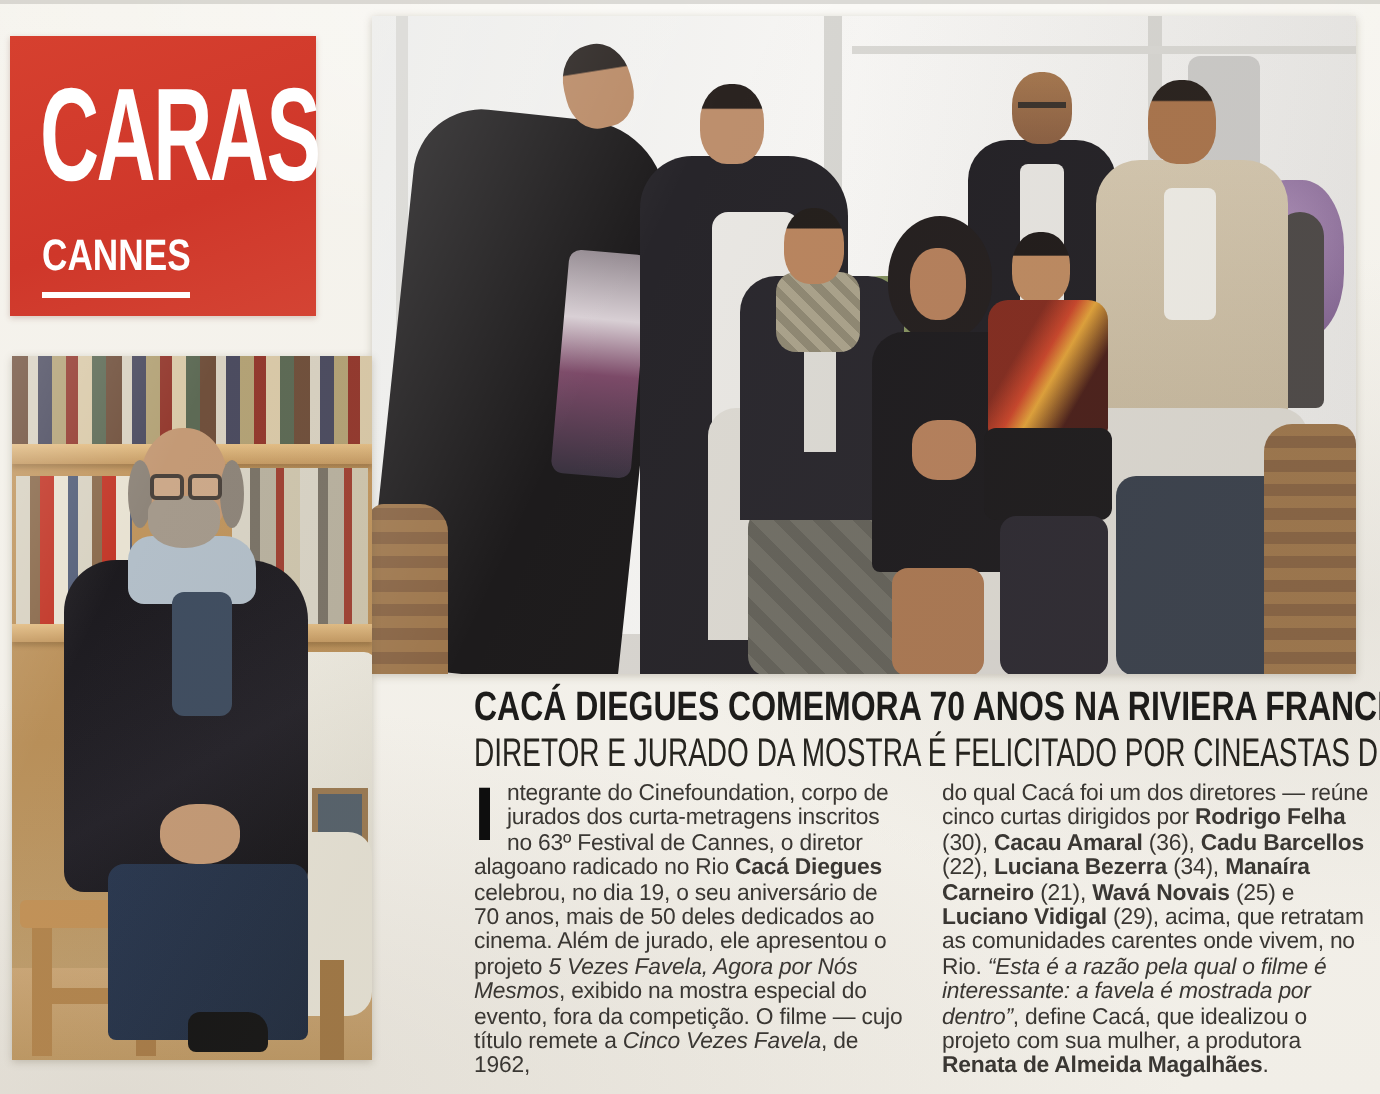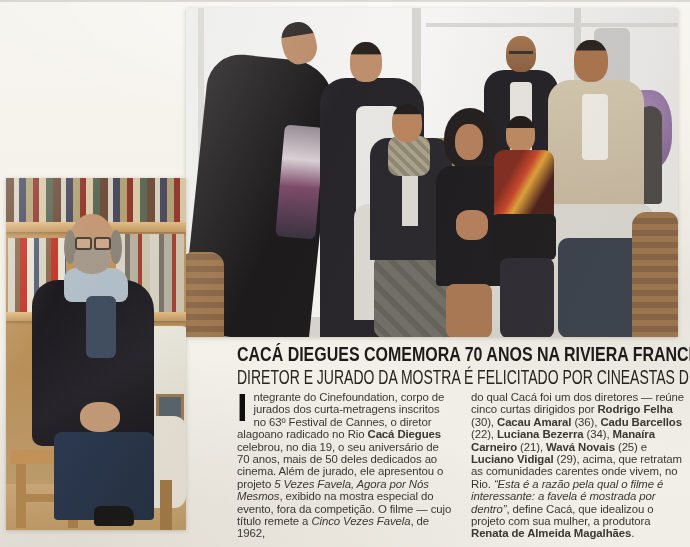--- a/index.html
+++ b/index.html
@@ -126,20 +126,25 @@
   .col{width:217px;font-size:11.4px;line-height:12.4px;color:#3a3733;letter-spacing:-.1px;}
   .dropcap{float:left;font-weight:700;font-size:38px;line-height:33px;padding:1px 6px 0 0;color:#0e0e0e;}
   .seg-b{font-weight:700;} .seg-i{font-style:italic;}
 </style>
 </head>
 <body>
 
 <div class="page">
   <div class="scan-edge"></div>
 
+  <div class="masthead">
+    <div class="masthead-title">CARAS</div>
+    <div class="masthead-section">CANNES</div>
+    <div class="masthead-rule"></div>
+  </div>
 
   <div class="photo group-photo" role="img" aria-label="Seven filmmakers of 5x Favela posing together on a bright terrace at Cannes">
     <div class="mullion m1"></div>
     <div class="mullion m2"></div>
     <div class="mullion m3"></div>
     <div class="transom"></div>
     <div class="tower"></div>
     <div class="floor-g"></div>
     <div class="plant"></div>
     <div class="flowers"></div>

